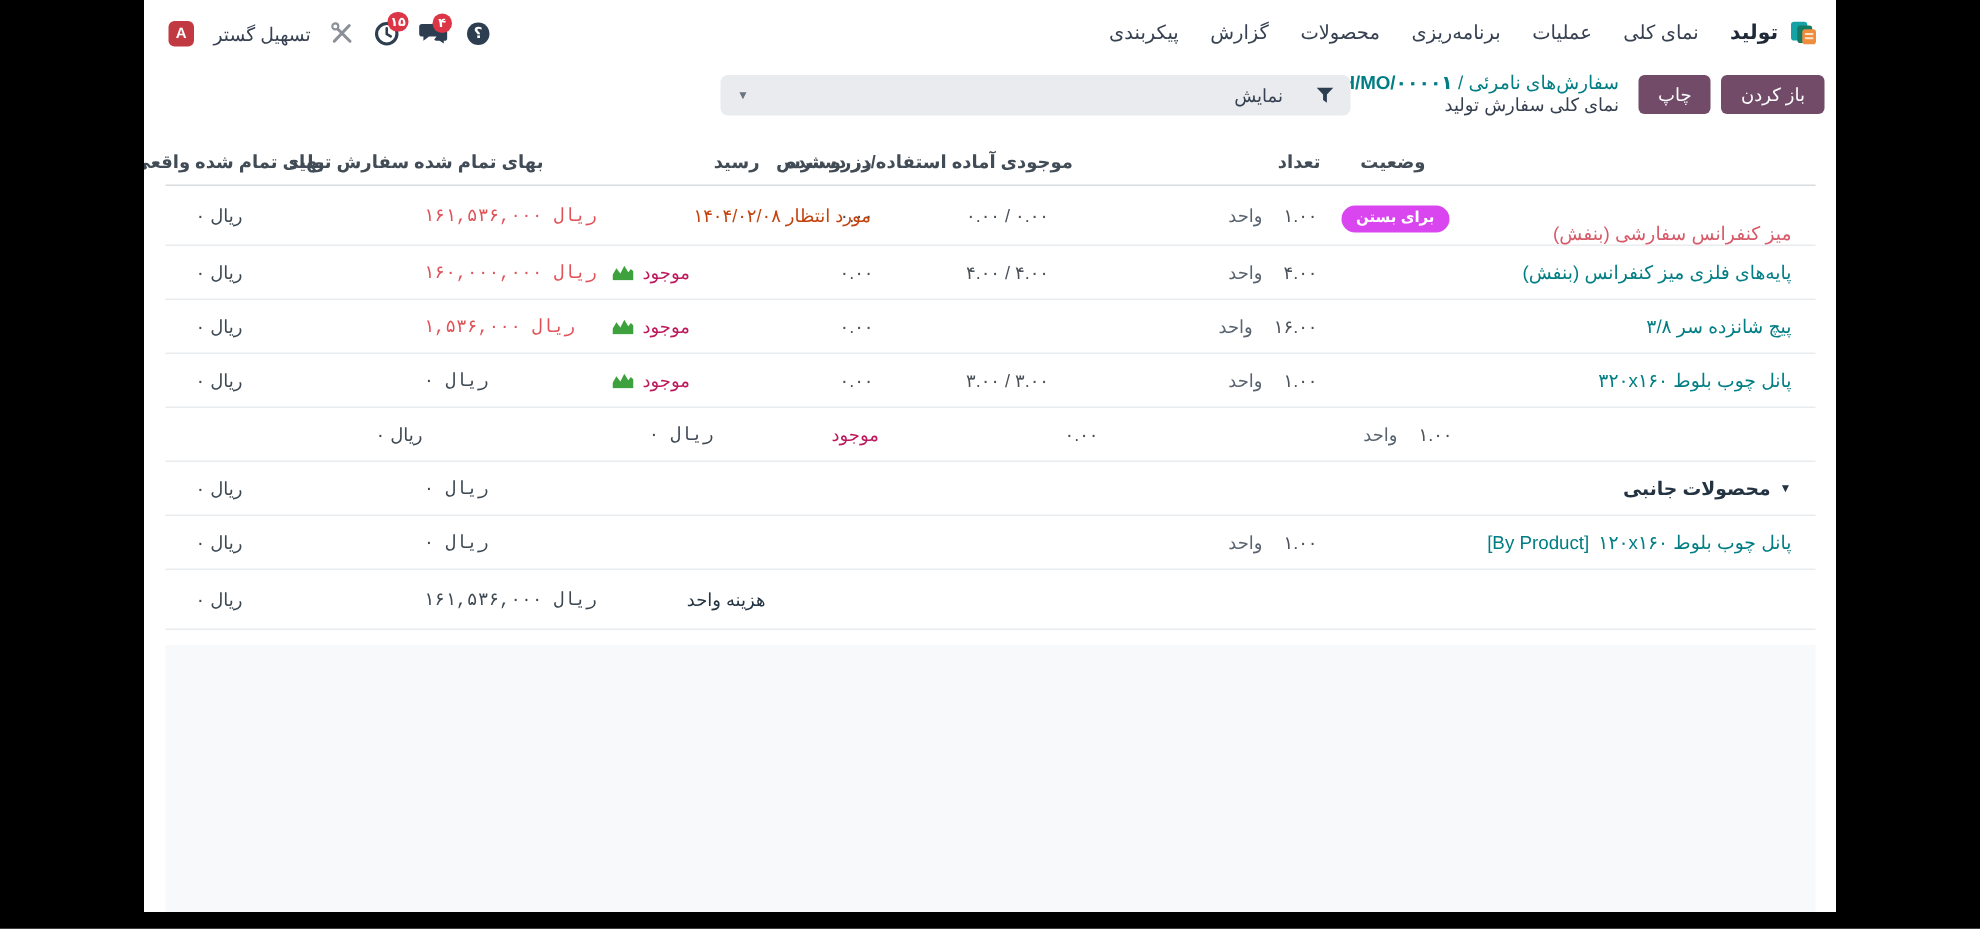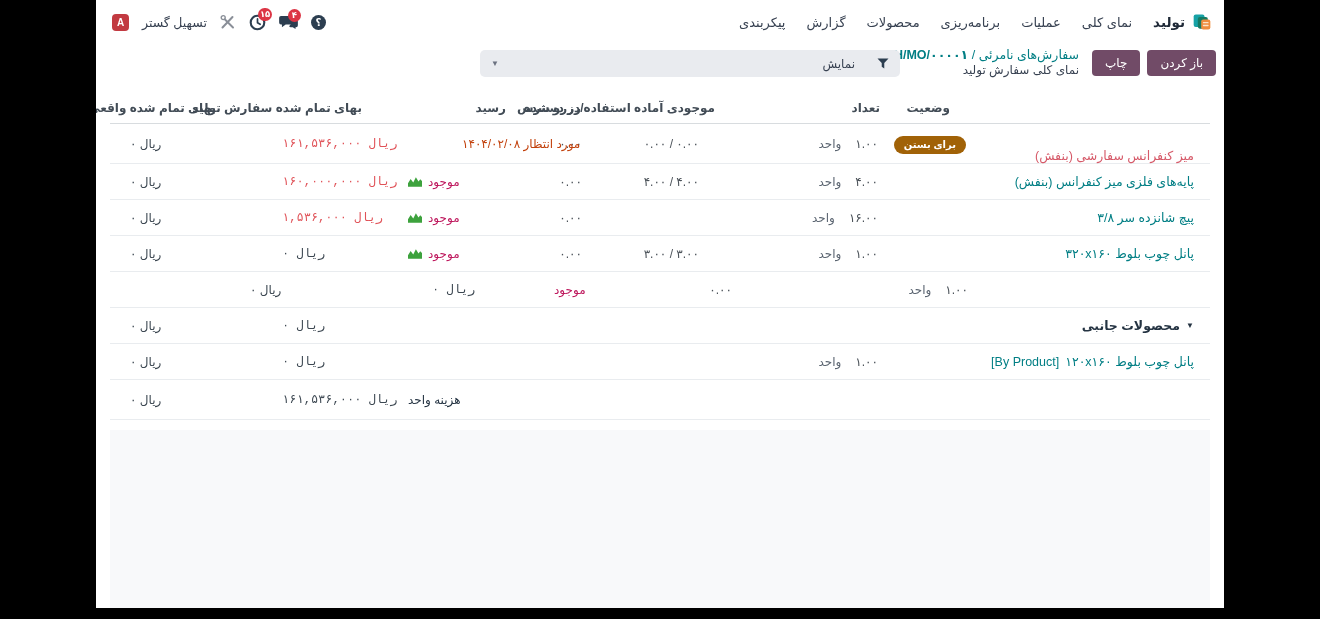--- a/index.html
+++ b/index.html
@@ -62,36 +62,36 @@
   .trow.footer{min-height:39px;}
   .cell{padding-inline-start:14px;}
   .c-name{display:flex;align-items:center;gap:6px;font-size:12.5px;padding-inline-start:16px;}
   .nm{cursor:pointer;}
   .nm.link{color:#017e84;}
   .nm.danger{color:#d65a69;margin-top:24px;}
   .nm.section{color:#243342;font-weight:600;}
   .nm-tag{color:#017e84;cursor:pointer;}
   .caret{font-size:8px;color:#243342;cursor:pointer;}
   .badge{
-    background:#a16207;color:#fff;font-size:10px;font-weight:600;border-radius:10px;
+    background:#d946ef;color:#fff;font-size:10px;font-weight:600;border-radius:10px;
     padding:3px 10px 4px;white-space:nowrap;
   }
   .c-status{padding-inline-start:4px;}
   .c-qty{display:flex;gap:14px;padding-inline-start:2px;}
   .unit{color:#5a6470;}
   .c-avail{padding-inline-start:46px;white-space:nowrap;}
   .c-res{padding-inline-start:13px;}
   .c-receipt{display:flex;align-items:center;gap:6px;justify-content:flex-end;
     padding-inline-end:28px;white-space:nowrap;}
   .c-receipt .rtext{cursor:pointer;}
   .c-receipt.available .rtext{color:#be185d;}
   .c-receipt.available .chart-ic{fill:#3da23d;}
   .c-receipt.expected .rtext{color:#c2410c;margin-left:48px;}
   .c-receipt.expected .chart-ic{fill:#d29a3a;}
-  .trow.footer .c-receipt{justify-content:flex-end;padding-inline-start:10px;color:#243342;}
+  .trow.footer .c-receipt{justify-content:flex-start;padding-inline-start:10px;color:#243342;}
   .c-mo{padding-inline-start:52px;white-space:nowrap;color:#3d4852;font-family:Liberation Mono, monospace;}
   .c-mo.danger{color:#e05258;}
   .c-real{text-align:left;padding-left:20px;white-space:nowrap;color:#3d4852;}
   
   .bottom-panel{margin:10px 14px 0;height:198px;background:#f8f9fa;}
   .frame-bottom{position:absolute;left:0;bottom:0;width:1320px;height:11px;background:#000;}
   svg{display:block;}
 </style>
 </head>
 <body>

